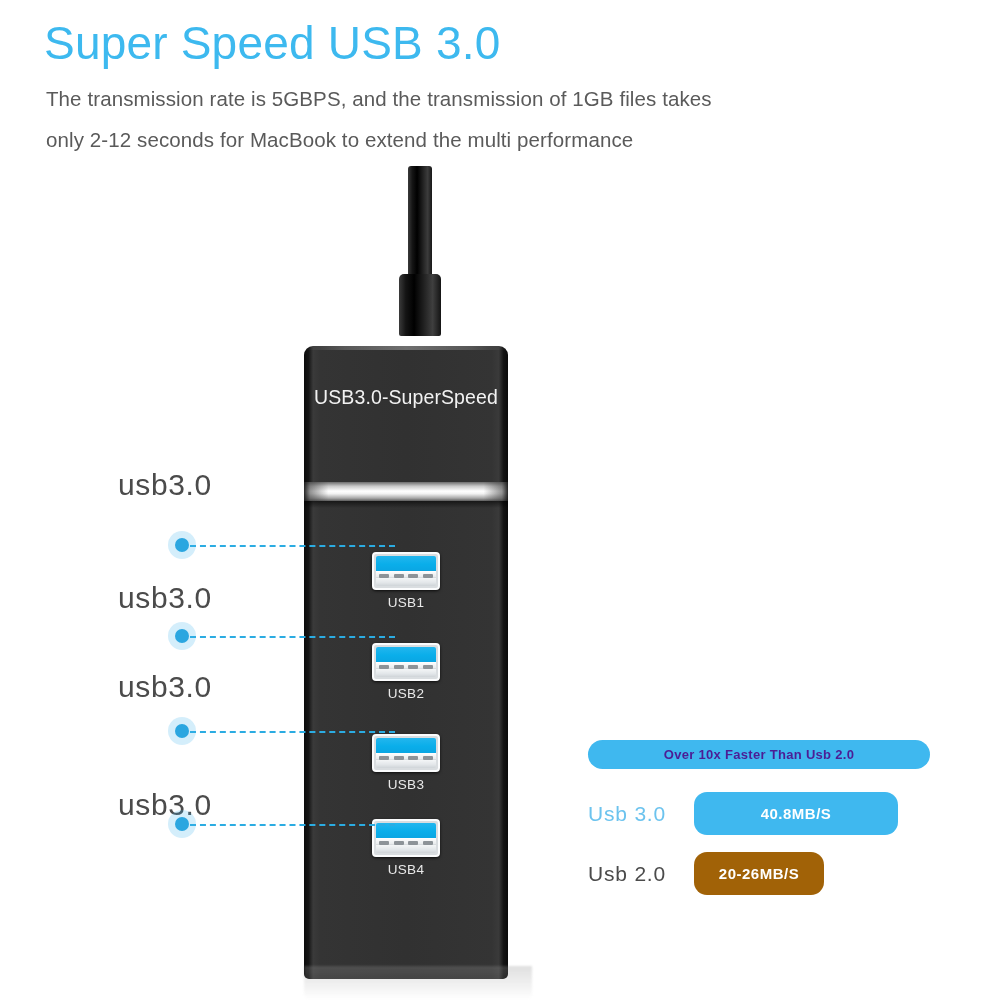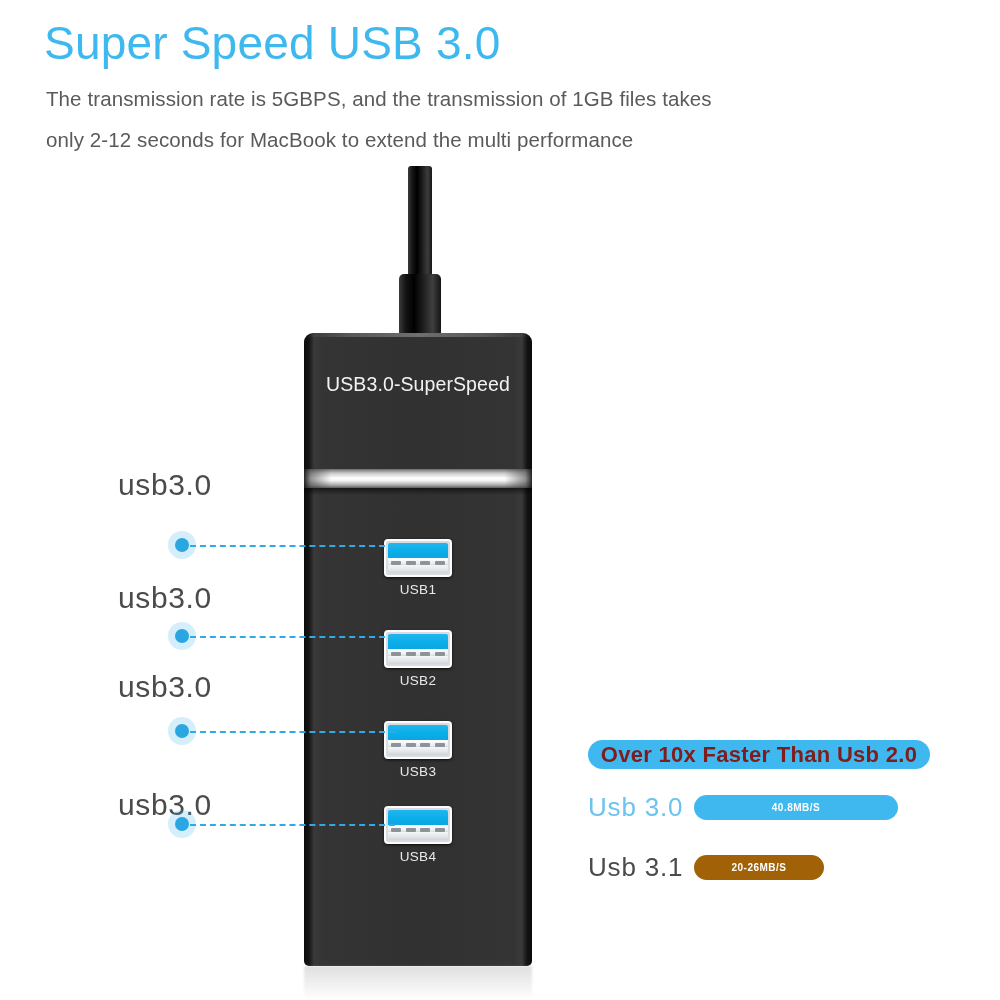--- a/index.html
+++ b/index.html
@@ -62,22 +62,22 @@
     height: 62px;
     background: linear-gradient(to right,
        #3b3b3b 0%, #141414 16%, #000 36%, #1f1f1f 58%, #3f3f3f 80%, #141414 100%);
     border-radius: 5px 5px 2px 2px;
   }
 
   
   #hub {
     position: absolute;
     left: 304px;
-    top: 333px;
-    width: 228px;
+    top: 346px;
+    width: 204px;
     height: 633px;
     border-radius: 9px 9px 5px 5px;
     background: linear-gradient(to right,
         #0b0b0b 0%,
         #151515 2.2%,
         #3a3a3a 4.5%,
         #343434 8%,
         #313131 50%,
         #343434 92%,
         #3a3a3a 95.5%,
@@ -238,43 +238,43 @@
 
   
   #speed-banner {
     position: absolute;
     left: 588px;
     top: 740px;
     width: 342px;
     height: 29px;
     border-radius: 15px;
     background: #3fb8ef;
-    color: #7f1d1d;
-    font-size: 22px;
+    color: #4c1d95;
+    font-size: 13px;
     font-weight: bold;
     letter-spacing: 0.3px;
     display: flex;
     align-items: center;
     justify-content: center;
   }
   .speed-row {
     position: absolute;
     display: flex;
     align-items: center;
   }
   .speed-row .label {
-    font-size: 26px;
+    font-size: 21px;
     letter-spacing: 0.8px;
     width: 106px;
   }
   .speed-row .bar {
-    height: 25px;
+    height: 43px;
     border-radius: 13px;
     color: #ffffff;
-    font-size: 10px;
+    font-size: 15px;
     font-weight: bold;
     letter-spacing: 0.5px;
     display: flex;
     align-items: center;
     justify-content: center;
   }
   #row-usb3 { left: 588px; top: 792px; }
   #row-usb3 .label { color: #6cc3ee; }
   #row-usb3 .bar { width: 204px; background: #3fb8ef; }
   #row-usb2 { left: 588px; top: 852px; }
@@ -386,17 +386,17 @@
   <div class="callout-dot" style="left:168px; top:810px;"></div>
 
   <div id="speed-banner">Over 10x Faster Than Usb 2.0</div>
 
   <div class="speed-row" id="row-usb3">
     <div class="label">Usb 3.0</div>
     <div class="bar">40.8MB/S</div>
   </div>
 
   <div class="speed-row" id="row-usb2">
-    <div class="label">Usb 3.1</div>
+    <div class="label">Usb 2.0</div>
     <div class="bar">20-26MB/S</div>
   </div>
 
 </div>
 
 </body></html>

